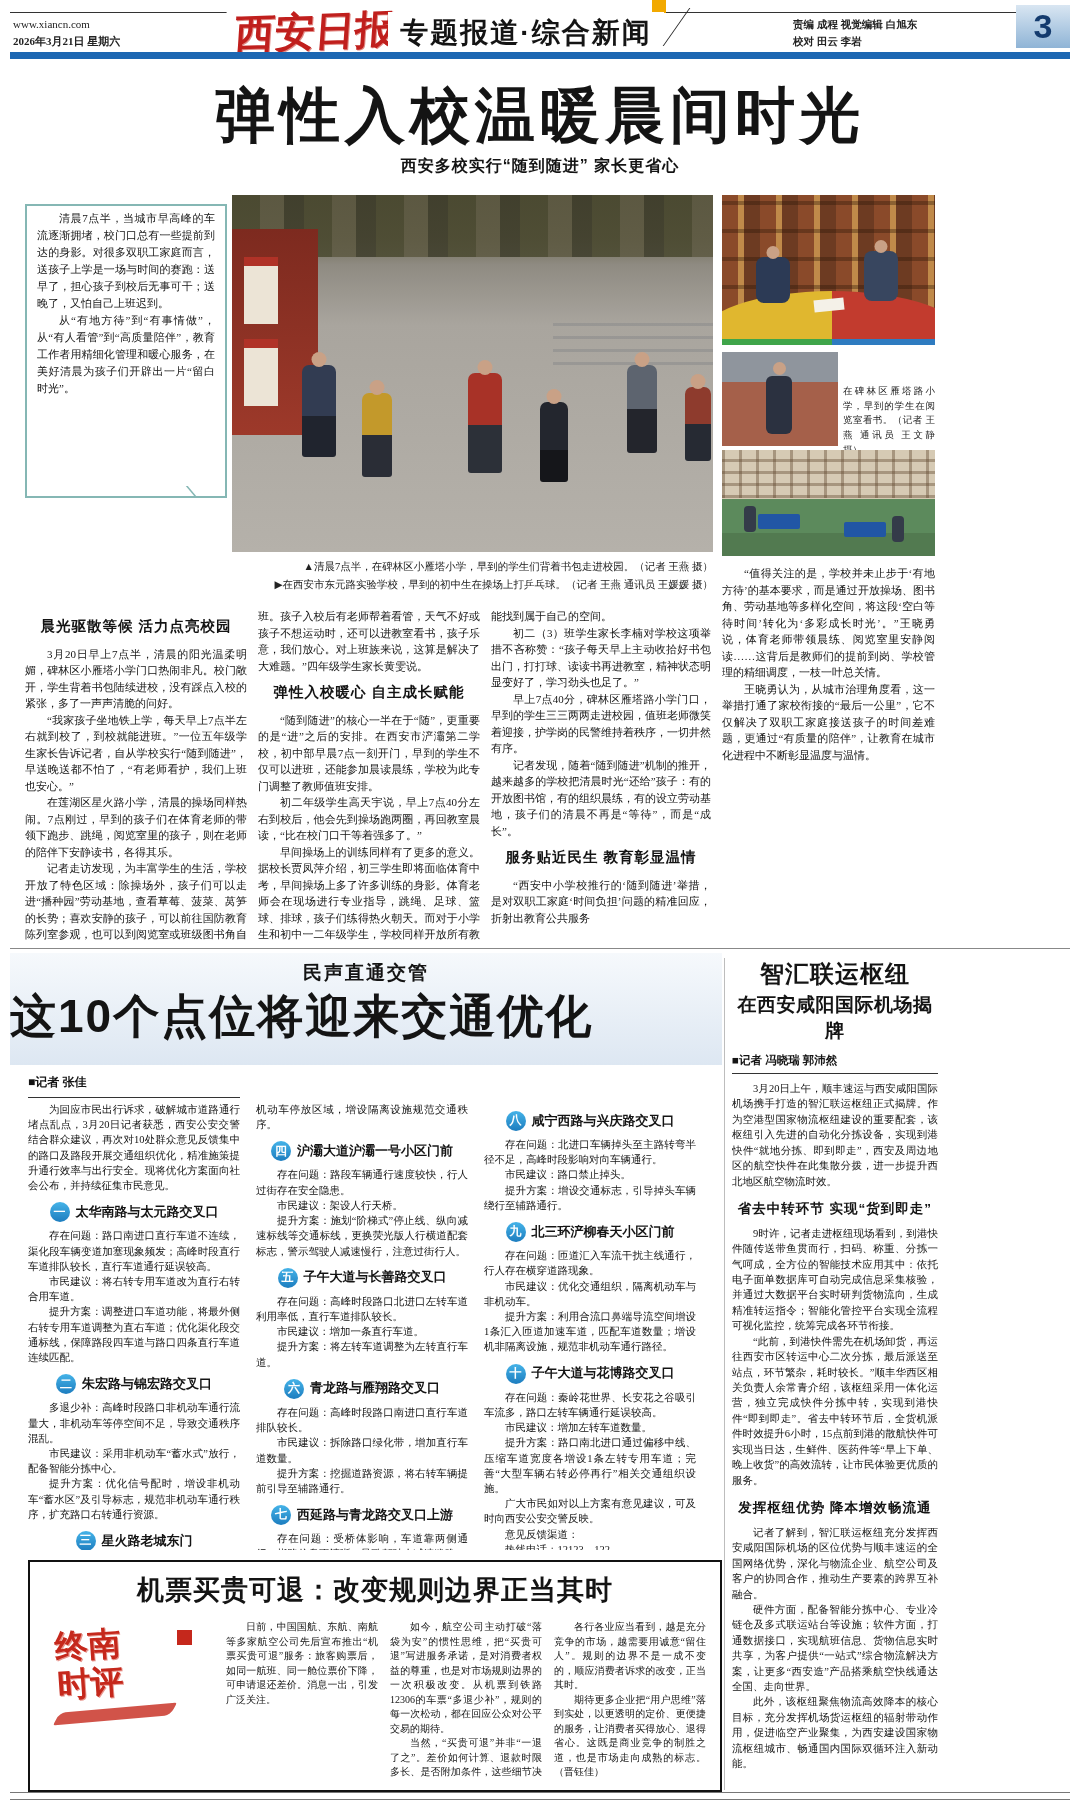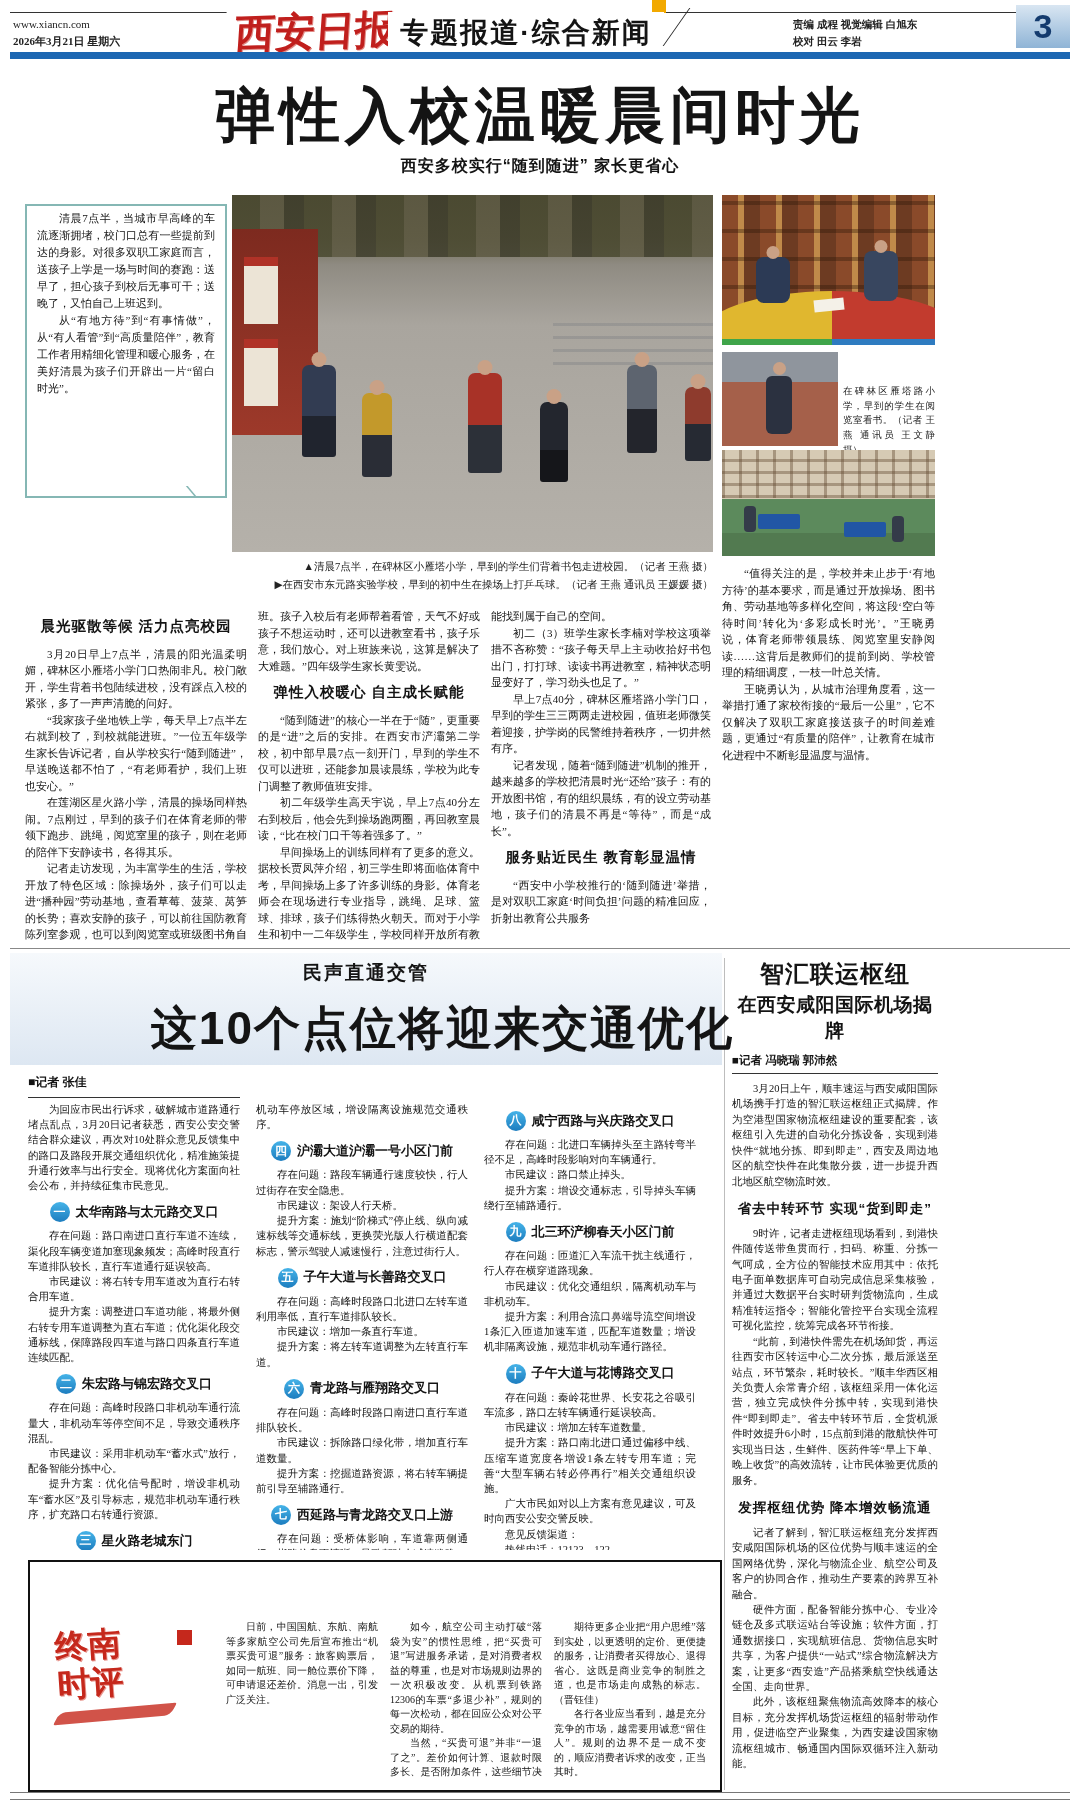--- a/index.html
+++ b/index.html
@@ -97,21 +97,21 @@
                font-size:14.5px;margin:8px 0;letter-spacing:1px;text-indent:0;}
 
   .divider{position:absolute;left:10px;top:948px;width:1060px;height:1px;background:#888;}
   .vrule{position:absolute;left:724px;top:958px;width:1px;height:832px;background:#bdbdbd;}
 
   
   .traffic-band{position:absolute;left:10px;top:953px;width:712px;height:112px;
                 background:linear-gradient(180deg,#f6f9fc,#dde7f2);}
   .traffic-kicker{position:absolute;left:10px;top:960px;width:712px;text-align:center;
                   font-size:19px;font-weight:bold;letter-spacing:2px;}
-  .traffic-headline{position:absolute;left:10px;top:986px;width:712px;margin:12px;text-align:right;
+  .traffic-headline{position:absolute;left:10px;top:986px;width:712px;margin:0;text-align:left;
                     font-size:46px;font-weight:900;letter-spacing:2px;}
   .traffic-byline{position:absolute;left:28px;top:1074px;width:212px;font-size:12px;font-weight:bold;
                   border-bottom:1px solid #333;padding-bottom:6px;}
   .tcol{position:absolute;top:1102px;height:448px;width:212px;font-size:10.5px;line-height:1.45;overflow:hidden;}
   .tcol1{left:28px;} .tcol2{left:256px;} .tcol3{left:484px;}
   .point-head{display:flex;align-items:center;justify-content:center;gap:6px;margin:9px 0 6px;
               font-family:"Liberation Sans","DejaVu Sans",sans-serif;font-weight:bold;font-size:13px;}
   .pnum{flex:0 0 auto;width:20px;height:20px;border-radius:50%;display:flex;align-items:center;justify-content:center;
         background:linear-gradient(180deg,#45b3e8,#1d7dbf);color:#fff;font-size:12px;font-weight:bold;}
 
@@ -242,21 +242,21 @@
         <span class="pnum">一</span>
         <span>太华南路与太元路交叉口</span>
       </div>
       <p class="para">存在问题：路口南进口直行车道不连续，渠化段车辆变道加塞现象频发；高峰时段直行车道排队较长，直行车道通行延误较高。</p>
       <p class="para">市民建议：将右转专用车道改为直行右转合用车道。</p>
       <p class="para">提升方案：调整进口车道功能，将最外侧右转专用车道调整为直右车道；优化渠化段交通标线，保障路段四车道与路口四条直行车道连续匹配。</p>
       <div class="point-head">
         <span class="pnum">二</span>
         <span>朱宏路与锦宏路交叉口</span>
       </div>
-      <p class="para">存在问题：高峰时段路口非机动车通行流量大，非机动车等停空间不足，导致交通秩序混乱。</p>
+      <p class="para">多退少补：高峰时段路口非机动车通行流量大，非机动车等停空间不足，导致交通秩序混乱。</p>
       <p class="para">市民建议：采用非机动车“蓄水式”放行，配备智能分拣中心。</p>
       <p class="para">提升方案：优化信号配时，增设非机动车“蓄水区”及引导标志，规范非机动车通行秩序，扩充路口右转通行资源。</p>
       <div class="point-head">
         <span class="pnum">三</span>
         <span>星火路老城东门</span>
       </div>
     </div>
   <div class="tcol tcol2">
       <p class="para noind">机动车停放区域，增设隔离设施规范交通秩序。</p>
       <div class="point-head">
@@ -323,35 +323,36 @@
         <p class="para">9时许，记者走进枢纽现场看到，到港快件随传送带鱼贯而行，扫码、称重、分拣一气呵成，全方位的智能技术应用其中：依托电子面单数据库可自动完成信息采集核验，并通过大数据平台实时研判货物流向，生成精准转运指令；智能化管控平台实现全流程可视化监控，统筹完成各环节衔接。</p>
         <p class="para">“此前，到港快件需先在机场卸货，再运往西安市区转运中心二次分拣，最后派送至站点，环节繁杂，耗时较长。”顺丰华西区相关负责人余常青介绍，该枢纽采用一体化运营，独立完成快件分拣中转，实现到港快件“即到即走”。省去中转环节后，全货机派件时效提升6小时，15点前到港的散航快件可实现当日达，生鲜件、医药件等“早上下单、晚上收货”的高效流转，让市民体验更优质的服务。</p>
         <div class="col-subhead">发挥枢纽优势 降本增效畅流通</div>
         <p class="para">记者了解到，智汇联运枢纽充分发挥西安咸阳国际机场的区位优势与顺丰速运的全国网络优势，深化与物流企业、航空公司及客户的协同合作，推动生产要素的跨界互补融合。</p>
         <p class="para">硬件方面，配备智能分拣中心、专业冷链仓及多式联运站台等设施；软件方面，打通数据接口，实现航班信息、货物信息实时共享，为客户提供“一站式”综合物流解决方案，让更多“西安造”产品搭乘航空快线通达全国、走向世界。</p>
         <p class="para">此外，该枢纽聚焦物流高效降本的核心目标，充分发挥机场货运枢纽的辐射带动作用，促进临空产业聚集，为西安建设国家物流枢纽城市、畅通国内国际双循环注入新动能。</p>
       </div>
   </div>
 
   <div class="commentary">
+    <div class="commentary-title sans">机票买贵可退：改变规则边界正当其时</div>
     <div class="stamp">
       <div class="stamp-text">
         <div>终南</div>
         <div>时评</div>
       </div>
       <div class="stamp-swoosh"></div>
       <div class="stamp-seal"></div>
     </div>
     <div class="ccol ccol1">
         <p class="para">日前，中国国航、东航、南航等多家航空公司先后宣布推出“机票买贵可退”服务：旅客购票后，如同一航班、同一舱位票价下降，可申请退还差价。消息一出，引发广泛关注。</p>
       </div>
     <div class="ccol ccol2">
         <p class="para">如今，航空公司主动打破“落袋为安”的惯性思维，把“买贵可退”写进服务承诺，是对消费者权益的尊重，也是对市场规则边界的一次积极改变。从机票到铁路12306的车票“多退少补”，规则的每一次松动，都在回应公众对公平交易的期待。</p>
         <p class="para">当然，“买贵可退”并非“一退了之”。差价如何计算、退款时限多长、是否附加条件，这些细节决定了政策的含金量。</p>
       </div>
     <div class="ccol ccol3">
+        <p class="para">各行各业应当看到，越是充分竞争的市场，越需要用诚意“留住人”。规则的边界不是一成不变的，顺应消费者诉求的改变，正当其时。</p>
         <p class="para">期待更多企业把“用户思维”落到实处，以更透明的定价、更便捷的服务，让消费者买得放心、退得省心。这既是商业竞争的制胜之道，也是市场走向成熟的标志。（晋钰佳）</p>
-        <p class="para">各行各业应当看到，越是充分竞争的市场，越需要用诚意“留住人”。规则的边界不是一成不变的，顺应消费者诉求的改变，正当其时。</p>
       </div>
   </div>
 
   <div class="foot-rule"></div>
 </div>
 
 </body></html>

